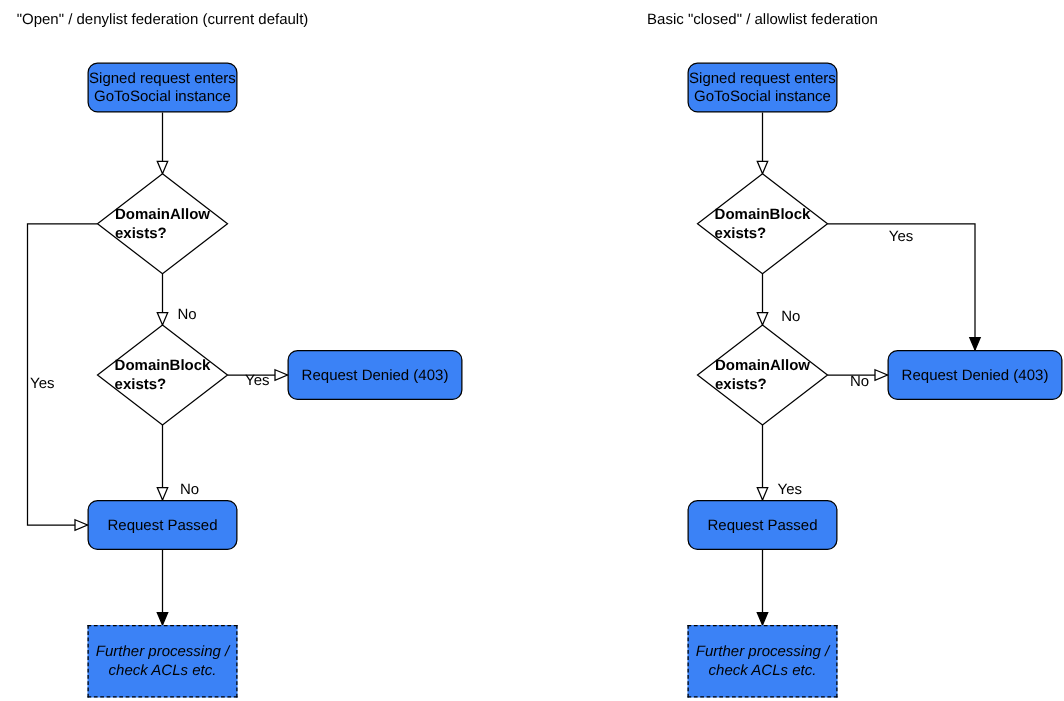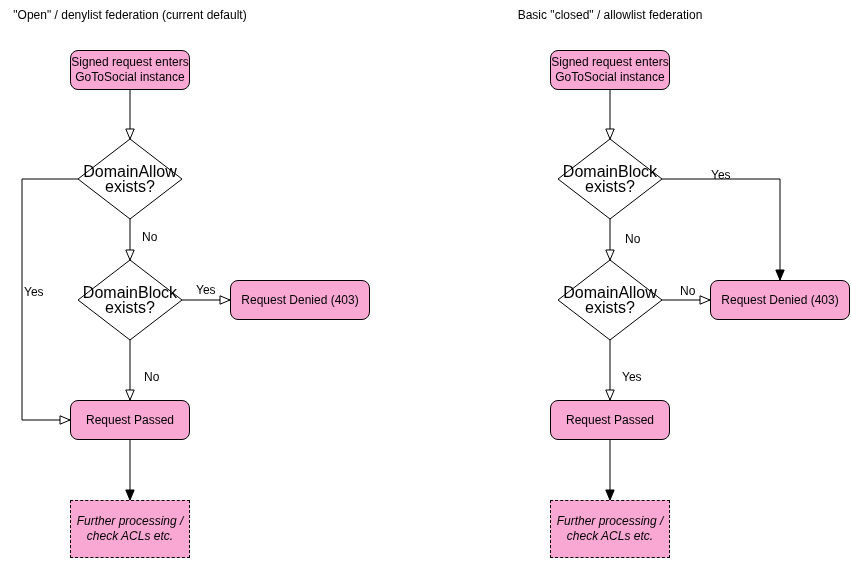--- a/index.html
+++ b/index.html
@@ -22,51 +22,52 @@
     top: 8px;
     transform: translateX(-50%);
     font-size: 12px;
     line-height: 15px;
     white-space: nowrap;
   }
   .node {
     position: absolute;
     box-sizing: border-box;
     border: 1px solid #000000;
-    background: #f9a8d4;
+    background: #3b82f6;
     border-radius: 8px;
     display: flex;
     align-items: center;
     justify-content: center;
     text-align: center;
     font-size: 12px;
     line-height: 15px;
     white-space: pre-line;
   }
   .node.dashed {
     border: 1px dashed #000000;
     border-radius: 0;
     font-style: italic;
   }
   .dtext {
     position: absolute;
     display: flex;
     align-items: center;
     justify-content: center;
-    text-align: center;
-    font-size: 16px;
+    font-size: 12px;
     line-height: 15px;
     white-space: pre-line;
     background: transparent;
+    font-weight: bold;
   }
   .elabel {
     position: absolute;
     font-size: 12px;
     line-height: 15px;
     white-space: nowrap;
+    margin-top: 14px;
   }
 </style>
 </head>
 <body>
 
 <div id="canvas">
 
   <svg id="edges" width="851" height="561" viewBox="0 0 851 561">
     <defs>
       <marker id="arrow-open" markerUnits="userSpaceOnUse" markerWidth="13" markerHeight="12" refX="11" refY="6" orient="auto">

